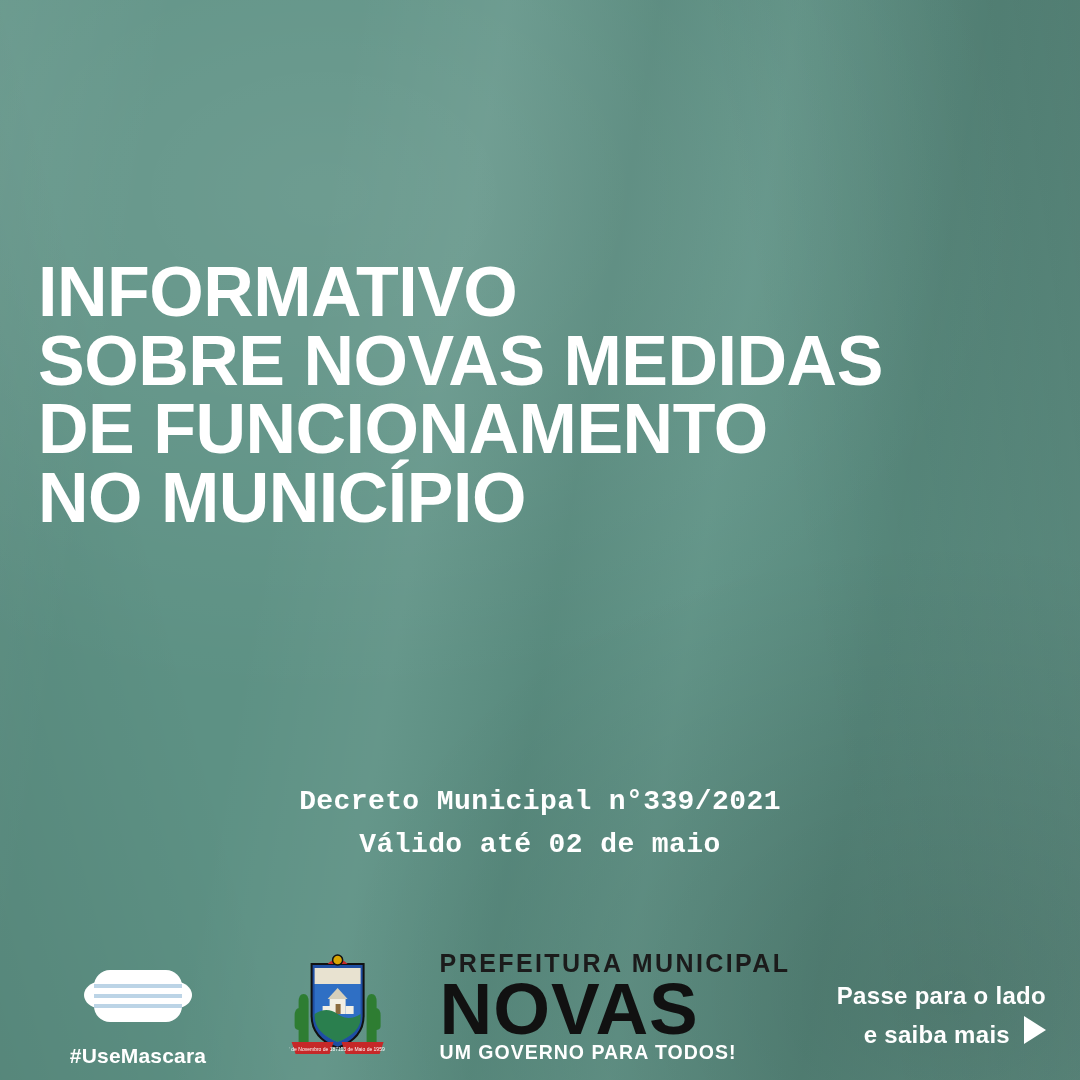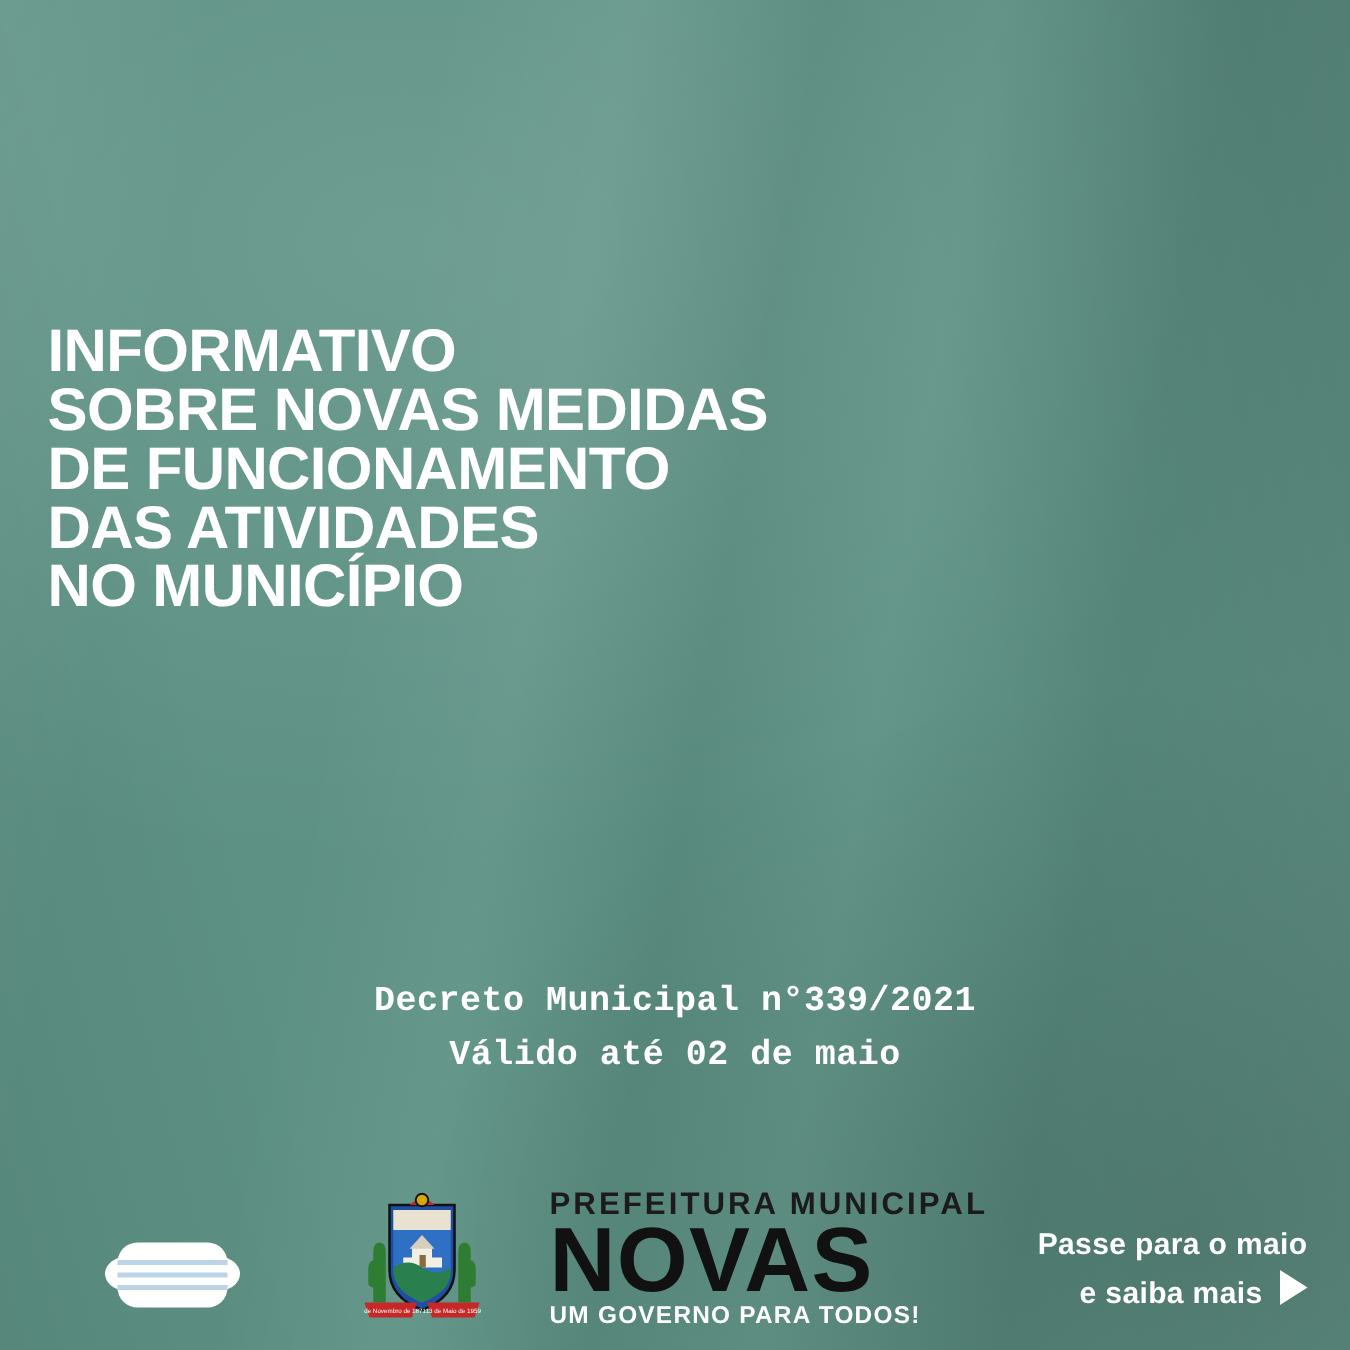--- a/index.html
+++ b/index.html
@@ -41,21 +41,21 @@
   }
 
   
   .headline {
     position: absolute;
     left: 38px;
     top: 258px;
     width: 1020px;
     color: #ffffff;
     font-weight: bold;
-    font-size: 48px;
+    font-size: 70px;
     line-height: 0.98;
     letter-spacing: -0.5px;
     text-transform: uppercase;
   }
   .headline .l {
     display: block;
     white-space: nowrap;
   }
 
   
@@ -178,40 +178,40 @@
 <body>
 
 <div class="poster">
   <div class="bg-shade"></div>
   <div class="bg-shade2"></div>
 
   <div class="headline">
     <span class="l">INFORMATIVO</span>
     <span class="l">SOBRE NOVAS MEDIDAS</span>
     <span class="l">DE FUNCIONAMENTO</span>
-    <span class="l">DAS ATIVIDADES</span>
     <span class="l">NO MUNICÍPIO</span>
   </div>
 
   <div class="subtitle">
     <span class="s">Decreto Municipal n°339/2021</span>
     <span class="s">Válido até 02 de maio</span>
   </div>
 
   <div class="footer">
 
     <div class="mask-block">
       <svg class="mask-icon" width="120" height="74" viewBox="0 0 120 74">
         <path d="M18 20 C10 22 6 28 6 33 C6 38 10 44 18 46 Z" fill="#ffffff"></path>
         <path d="M102 20 C110 22 114 28 114 33 C114 38 110 44 102 46 Z" fill="#ffffff"></path>
         <rect x="16" y="8" width="88" height="52" rx="16" ry="16" fill="#ffffff"></rect>
         <rect x="16" y="22" width="88" height="4" fill="#bcd4e6"></rect>
         <rect x="16" y="32" width="88" height="4" fill="#bcd4e6"></rect>
         <rect x="16" y="42" width="88" height="4" fill="#bcd4e6"></rect>
       </svg>
+      <div class="mask-label">#UseMascara</div>
     </div>
 
     <div class="logo-block">
       <svg class="crest" viewBox="0 0 96 104">
 
         <path d="M10 54 q-5 0 -5 8 v10 q0 4 5 4 z" fill="#2e7d32"></path>
         <path d="M14 40 q-5 0 -5 8 v40 h10 V48 q0 -8 -5 -8 z" fill="#2e7d32"></path>
 
         <path d="M86 54 q5 0 5 8 v10 q0 4 -5 4 z" fill="#2e7d32"></path>
         <path d="M82 40 q5 0 5 8 v40 H77 V48 q0 -8 5 -8 z" fill="#2e7d32"></path>
@@ -238,21 +238,21 @@
         <text x="73" y="96.5" font-size="5" fill="#ffffff" text-anchor="middle" font-family="Liberation Sans, sans-serif">13 de Maio de 1959</text>
       </svg>
       <div class="logo-text">
         <div class="logo-top">PREFEITURA MUNICIPAL</div>
         <div class="logo-main">NOVAS</div>
         <div class="logo-bottom">UM GOVERNO PARA TODOS!</div>
       </div>
     </div>
 
     <div class="swipe-block">
-      <div>Passe para o maio</div>
+      <div>Passe para o lado</div>
       <div class="swipe-row2">
         <span>e saiba mais</span>
         <span class="play-tri"></span>
       </div>
     </div>
 
   </div>
 </div>
 
 </body></html>

